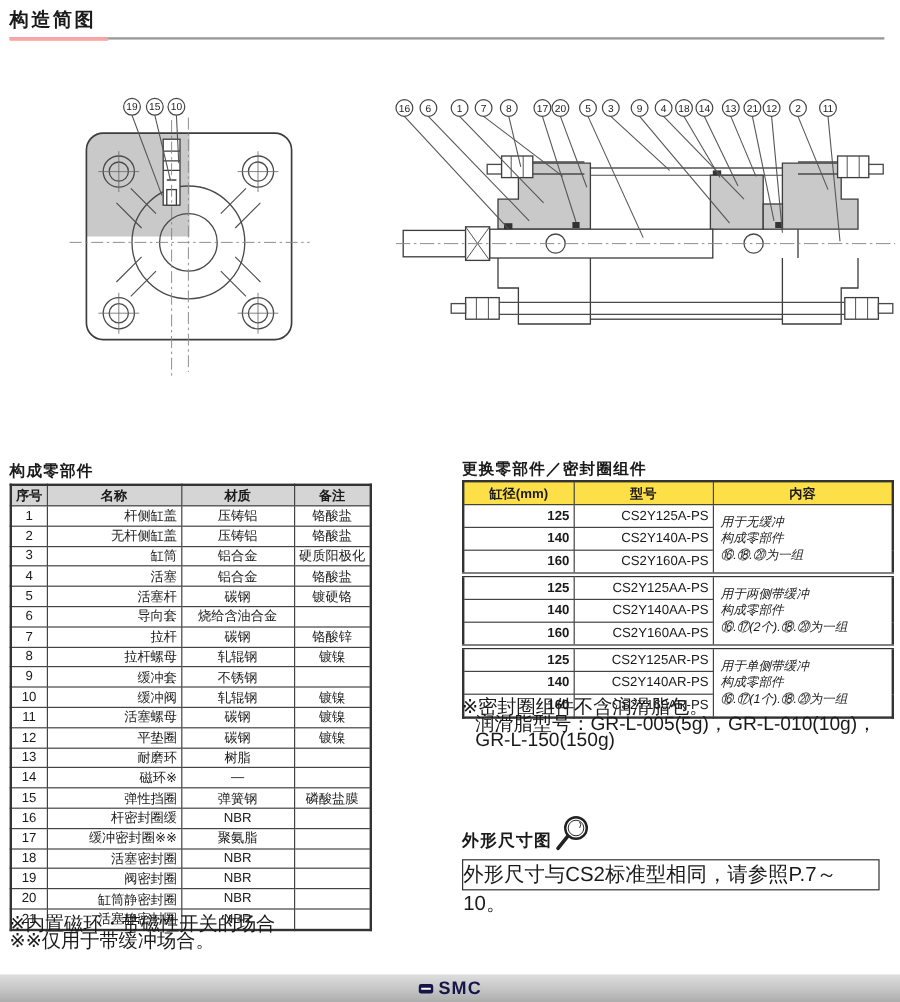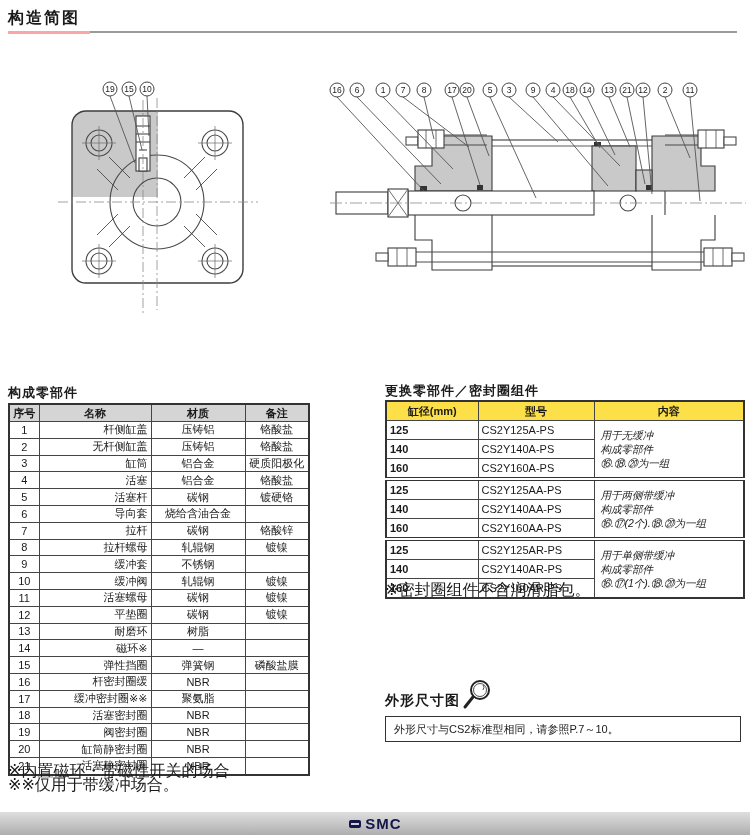--- a/index.html
+++ b/index.html
@@ -16,33 +16,33 @@
   
   table{border-collapse:collapse;table-layout:fixed;}
   .sec-title{position:absolute;font-size:13px;font-weight:bold;letter-spacing:1px;}
   .ctable{position:absolute;left:8px;top:403px;width:302px;font-size:11px;}
   .ctable th{background:#d5d5d5;font-weight:bold;border:1px solid #444;height:16px;padding:0 2px;}
   .ctable td{border:1px solid #444;height:15.8px;text-align:center;padding:0 3px;white-space:nowrap;overflow:hidden;}
   .ctable td.al{text-align:right;}
   .ctable{border:2px solid #333;}
   .rtable{position:absolute;left:385px;top:400px;width:360px;font-size:11px;border:2px solid #333;}
   .rtable th{background:#fde047;font-weight:bold;border:1px solid #444;height:18px;padding:0 2px;}
-  .rtable td{border:1px solid #444;height:18px;text-align:left;padding:0 3px;white-space:nowrap;}
+  .rtable td{border:1px solid #444;height:18px;text-align:right;padding:0 3px;white-space:nowrap;}
   .rtable td.bore{font-weight:bold;}
   .rtable td.content{text-align:left;font-size:10.5px;line-height:14px;padding:2px 6px;white-space:normal;font-style:italic;}
   .rtable tr.gstart td{border-top:4px double #333;}
   .notes{position:absolute;font-size:16px;line-height:14px;}
   .notes-left{left:8px;top:764px;}
   .notes-right{left:385px;top:583px;width:360px;}
   .notes-right div:nth-child(2),.notes-right div:nth-child(3){padding-left:11px;}
   
   .dim-title{position:absolute;left:385px;top:692px;font-size:14px;font-weight:bold;letter-spacing:1px;}
   .dim-glass{position:absolute;left:458px;top:676px;}
   .dim-box{position:absolute;left:385px;top:716px;width:346px;height:24px;border:1.5px solid #333;
-    font-size:11px;line-height:24px;padding-left:8px;}
+    font-size:17px;line-height:24px;}
   
   .footer{position:absolute;left:0;top:812px;width:750px;height:23px;
     background:linear-gradient(180deg,#dedede 0%,#c2c2c2 60%,#adadad 100%);
     display:flex;align-items:center;justify-content:center;}
   .logo{display:flex;align-items:center;gap:3px;color:#15154a;font-weight:bold;font-size:15px;letter-spacing:1px;}
 </style>
 </head>
 <body>
 
 <div class="page-header">
@@ -434,20 +434,21 @@
         <td>CS2Y140AR-PS</td>
       </tr>
       <tr>
         <td class="bore">160</td>
         <td>CS2Y160AR-PS</td>
       </tr>
     </tbody>
 </table>
 <div class="notes notes-right">
     <div>※密封圈组件不含润滑脂包。</div>
+    <div>润滑脂型号：GR-L-005(5g)，GR-L-010(10g)，GR-L-150(150g)</div>
   </div>
 
 <div class="dim-title">外形尺寸图</div>
 <svg class="dim-glass" width="40" height="40">
   <circle cx="22" cy="14" r="9" fill="none" stroke="#222" stroke-width="2"></circle>
   <circle cx="22" cy="14" r="6.5" fill="none" stroke="#222" stroke-width="0.8"></circle>
   <path d="M15,21 L7,31" stroke="#222" stroke-width="3" stroke-linecap="round"></path>
   <path d="M25,9 Q27,11 25,14" stroke="#222" stroke-width="0.8" fill="none"></path>
 </svg>
 <div class="dim-box">外形尺寸与CS2标准型相同，请参照P.7～10。</div>

